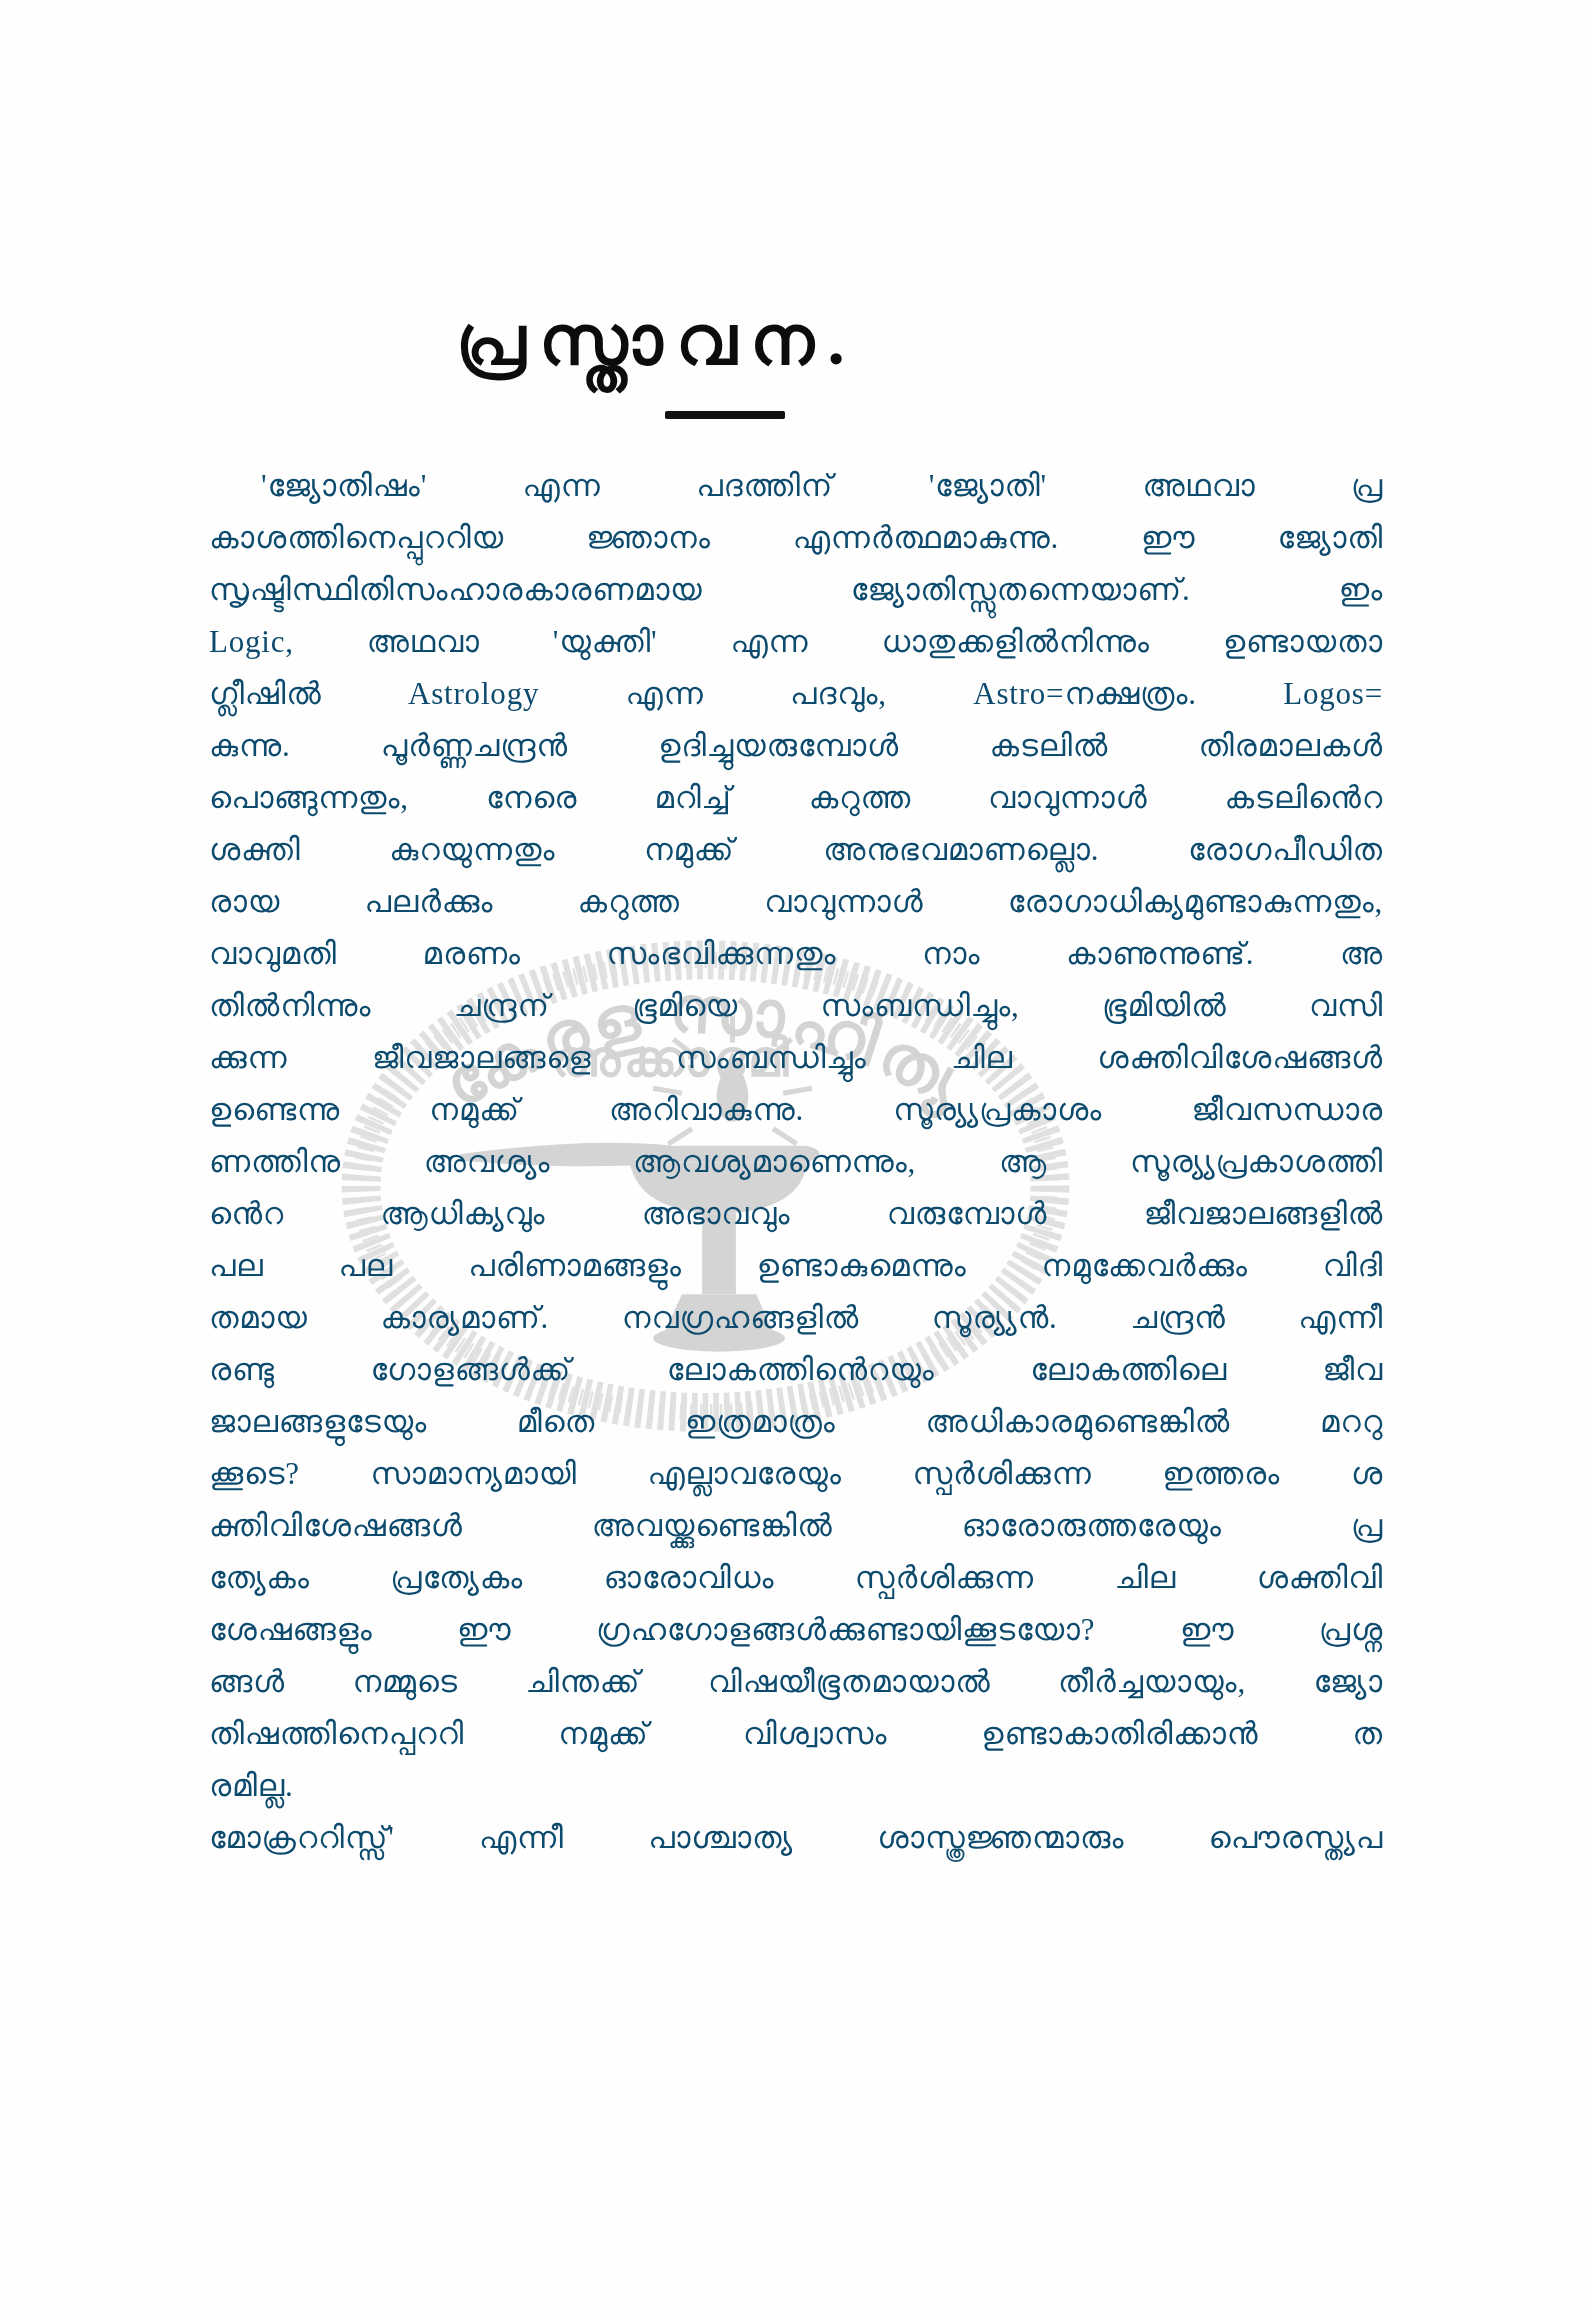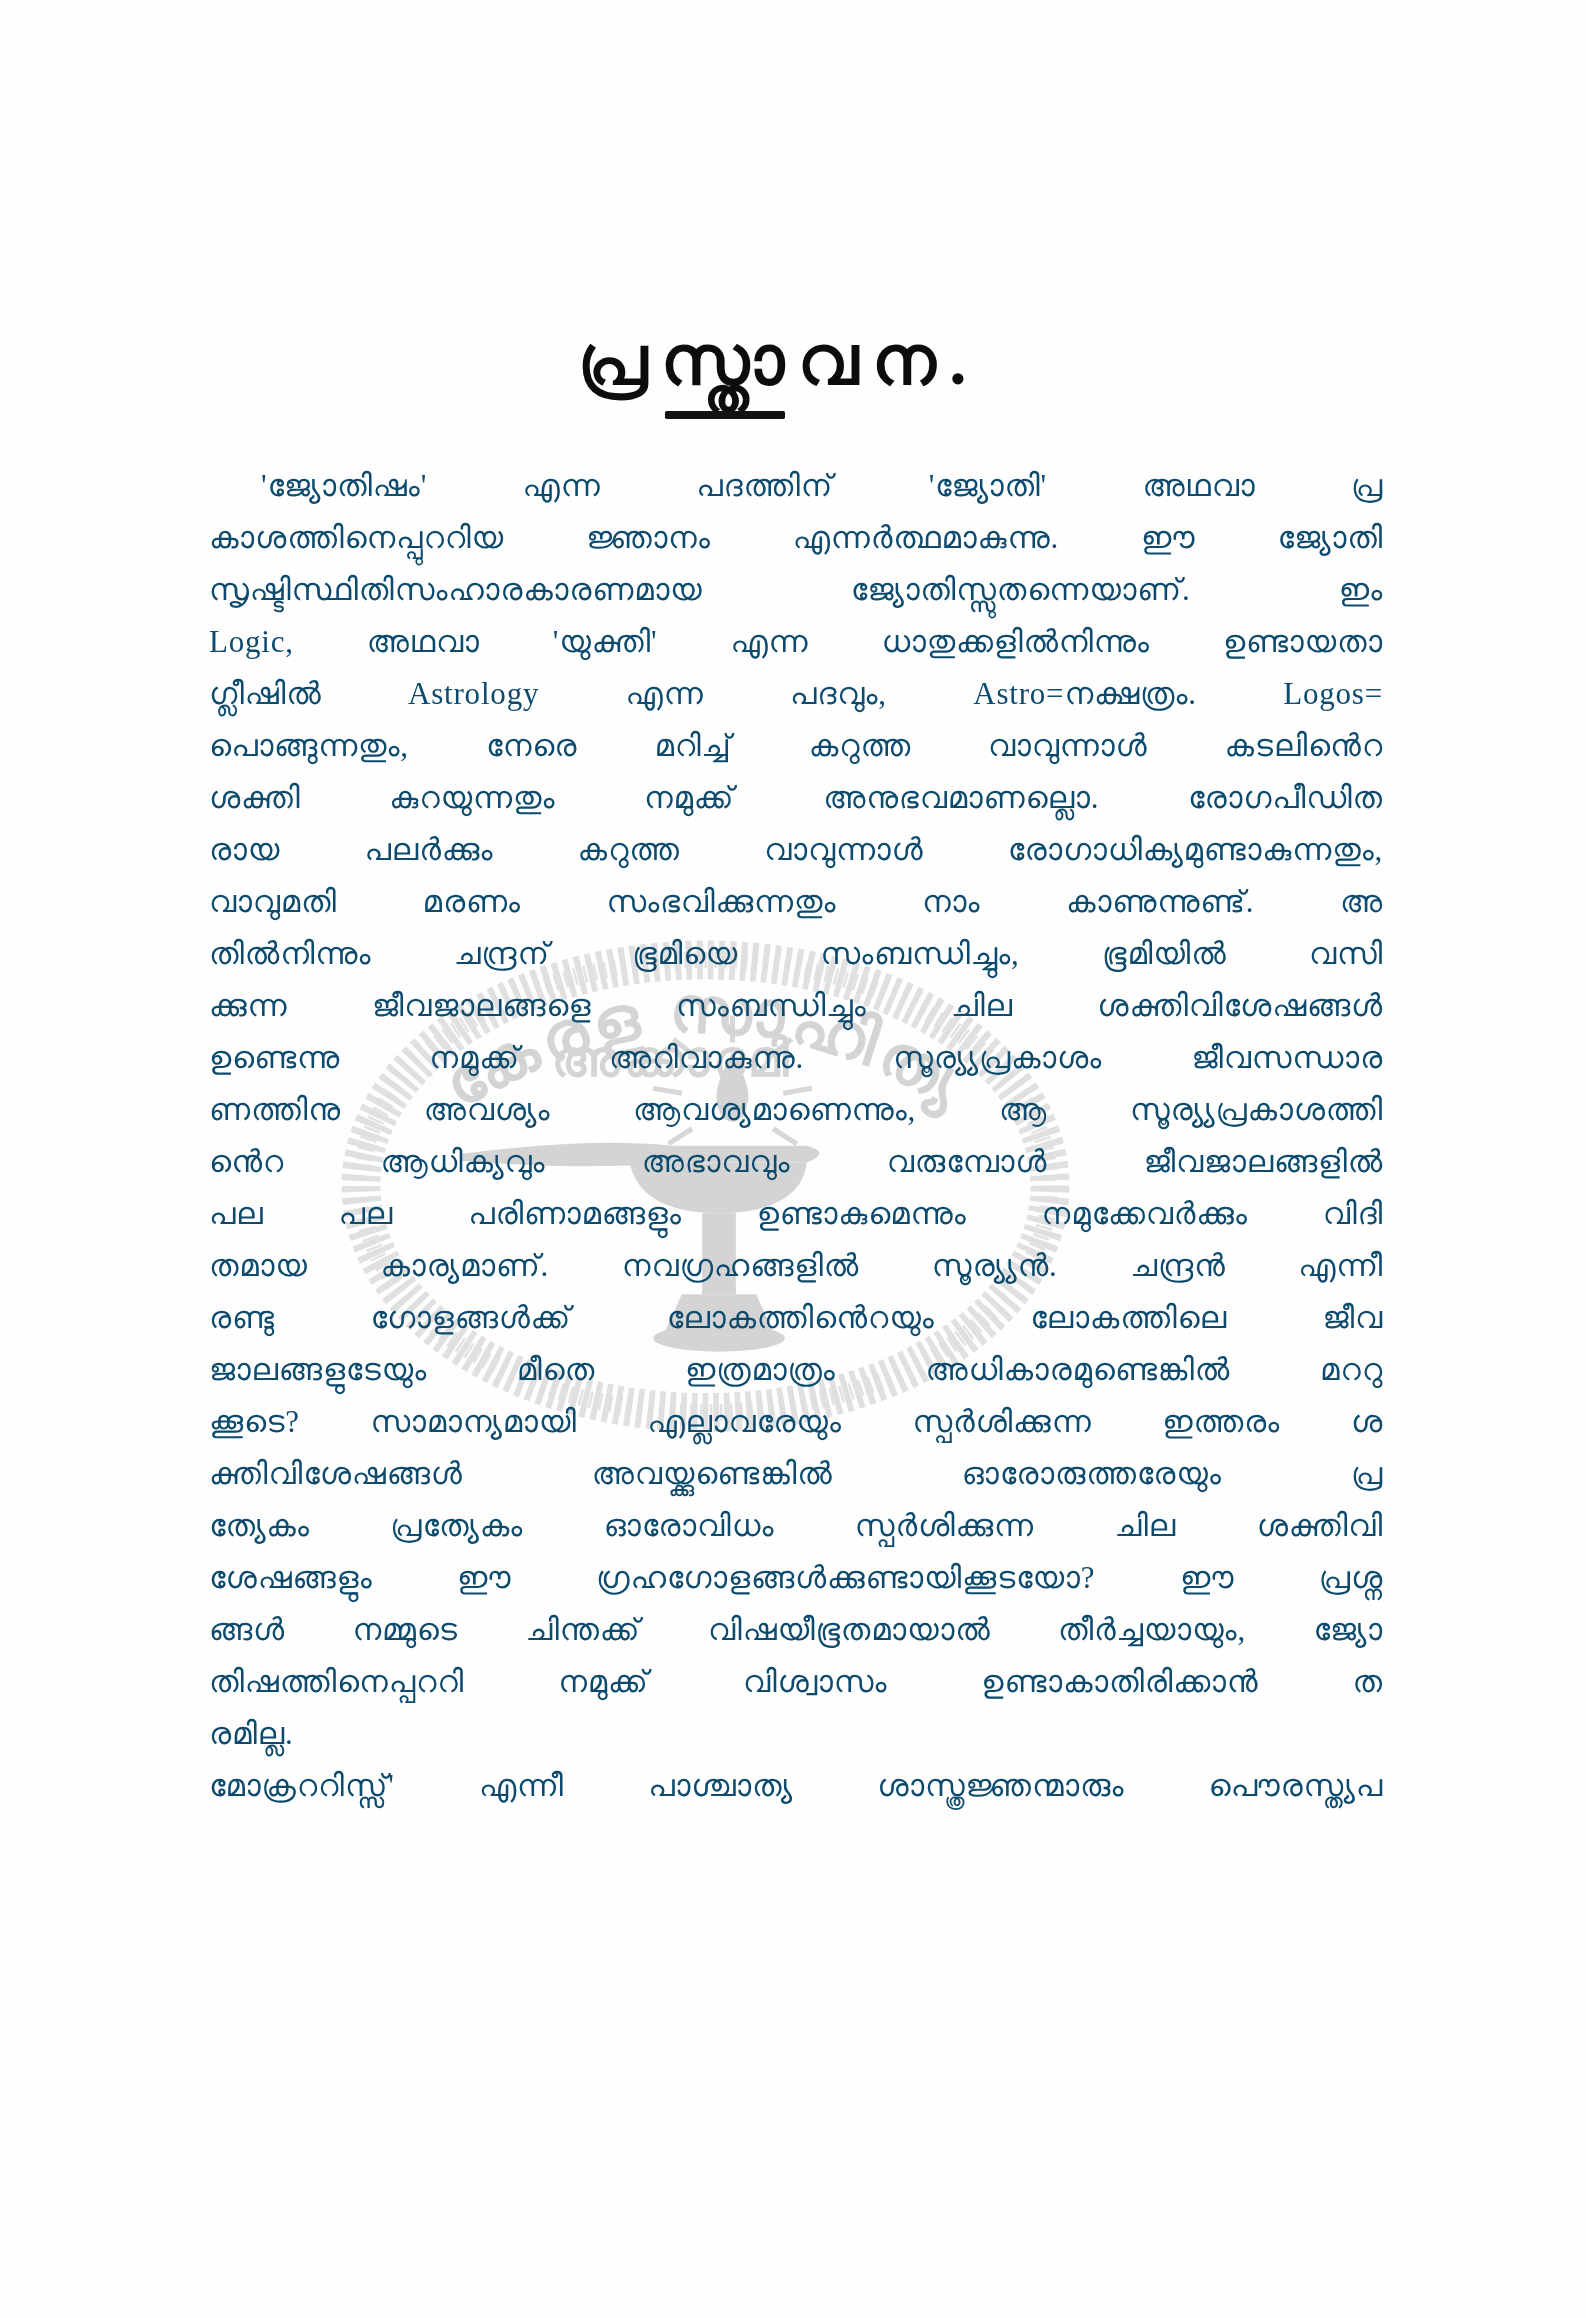--- a/index.html
+++ b/index.html
@@ -14,27 +14,26 @@
     background: #fefefe;
     overflow: hidden;
     font-family: "Liberation Serif", "DejaVu Serif", serif;
     color: #151311;
   }
   .page-title {
     position: absolute;
     left: 456px;
     top: 302px;
     width: 524px;
-    text-align: right;
+    text-align: left;
     font-size: 69px;
     font-weight: bold;
     letter-spacing: 13.5px;
     color: #0d0c0b;
     white-space: nowrap;
-    margin-top: 20px;
   }
   .title-rule {
     position: absolute;
     left: 665px;
     top: 411px;
     width: 120px;
     height: 7.6px;
     background: #141210;
     border-radius: 1.7px;
   }
@@ -125,20 +124,21 @@
 
   <div class="page-title">പ്രസ്താവന.</div>
   <div class="title-rule"></div>
 
   <div class="body-text">
     <div class="line indent">'ജ്യോതിഷം' എന്ന പദത്തിന് 'ജ്യോതി' അഥവാ പ്ര</div>
     <div class="line">കാശത്തിനെപ്പുററിയ ജ്ഞാനം എന്നർത്ഥമാകുന്നു. ഈ ജ്യോതി</div>
     <div class="line">സൃഷ്ടിസ്ഥിതിസംഹാരകാരണമായ ജ്യോതിസ്സുതന്നെയാണ്. ഇം</div>
     <div class="line">Logic, അഥവാ 'യുക്തി' എന്ന ധാതുക്കളിൽനിന്നും ഉണ്ടായതാ</div>
     <div class="line">ഗ്ലീഷിൽ Astrology എന്ന പദവും, Astro=നക്ഷത്രം. Logos=</div>
+    <div class="line">കുന്നു. പൂർണ്ണചന്ദ്രൻ ഉദിച്ചുയരുമ്പോൾ കടലിൽ തിരമാലകൾ</div>
     <div class="line">പൊങ്ങുന്നതും, നേരെ മറിച്ച് കറുത്ത വാവുന്നാൾ കടലിൻെറ</div>
     <div class="line">ശക്തി കുറയുന്നതും നമുക്ക് അനുഭവമാണല്ലൊ. രോഗപീഡിത</div>
     <div class="line">രായ പലർക്കും കറുത്ത വാവുന്നാൾ രോഗാധിക്യമുണ്ടാകുന്നതും,</div>
     <div class="line">വാവുമതി മരണം സംഭവിക്കുന്നതും നാം കാണുന്നുണ്ട്. അ</div>
     <div class="line">തിൽനിന്നും ചന്ദ്രന് ഭൂമിയെ സംബന്ധിച്ചും, ഭൂമിയിൽ വസി</div>
     <div class="line">ക്കുന്ന ജീവജാലങ്ങളെ സംബന്ധിച്ചും ചില ശക്തിവിശേഷങ്ങൾ</div>
     <div class="line">ഉണ്ടെന്നു നമുക്ക് അറിവാകുന്നു. സൂര്യ്യപ്രകാശം ജീവസന്ധാര</div>
     <div class="line">ണത്തിനു അവശ്യം ആവശ്യമാണെന്നും, ആ സൂര്യ്യപ്രകാശത്തി</div>
     <div class="line">ൻെറ ആധിക്യവും അഭാവവും വരുമ്പോൾ ജീവജാലങ്ങളിൽ</div>
     <div class="line">പല പല പരിണാമങ്ങളും ഉണ്ടാകുമെന്നും നമുക്കേവർക്കും വിദി</div>

